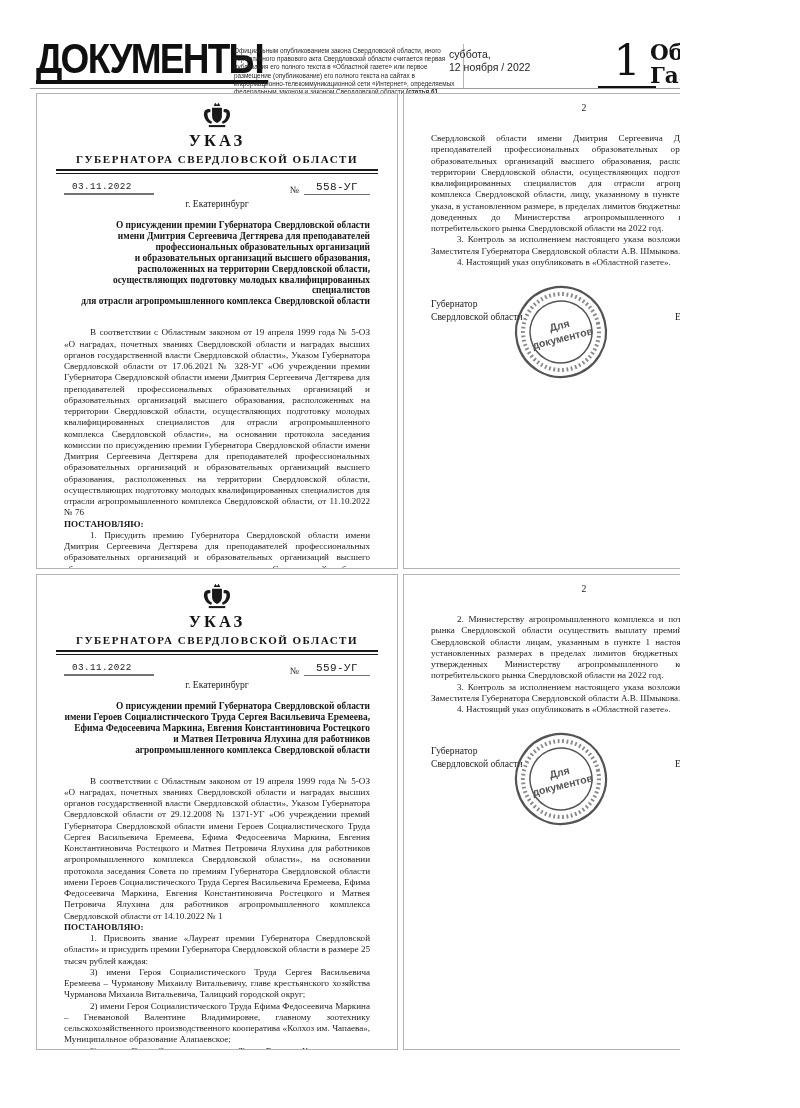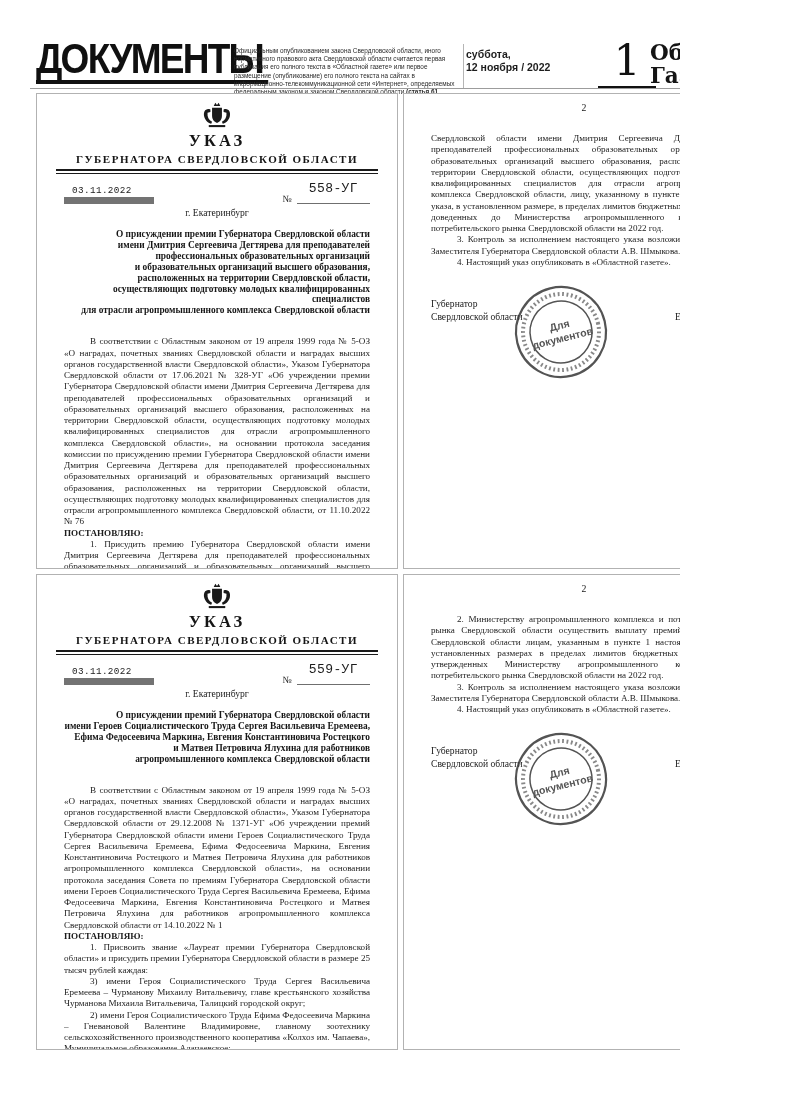--- a/index.html
+++ b/index.html
@@ -3,43 +3,43 @@
 <meta charset="utf-8">
 <style>
   html,body{margin:0;padding:0;background:#ffffff;}
   .page{position:relative;width:680px;height:1108px;background:#fff;font-family:"Liberation Serif",serif;color:#1b1b1b;overflow:hidden;}
 
   
   .masthead-title{position:absolute;left:36px;top:36px;font-family:"Liberation Sans",sans-serif;font-weight:700;font-size:43px;line-height:44px;letter-spacing:-2px;color:#101010;transform:scaleX(.86);transform-origin:left top;border-bottom:4px solid #101010;padding:0 6px 0 0;}
   .legal-note{position:absolute;left:234px;top:47px;width:224px;font-family:"Liberation Sans",sans-serif;font-size:6.4px;line-height:8.2px;color:#2a2a2a;}
   .legal-note .bold-part{font-weight:700;}
   .vert-div{position:absolute;left:463px;top:44px;width:1px;height:45px;background:#b5b5b5;}
-  .date-block{position:absolute;left:466px;top:48px;font-family:"Liberation Sans",sans-serif;font-size:10.5px;line-height:13px;font-weight:700;color:#1d1d1d;}
+  .date-block{position:absolute;left:449px;top:48px;font-family:"Liberation Sans",sans-serif;font-size:10.5px;line-height:13px;font-weight:400;color:#1d1d1d;}
   .page-num{position:absolute;left:596px;top:38px;width:62px;text-align:center;font-family:"DejaVu Serif",serif;font-size:42px;line-height:46px;color:#111;}
   .page-num-rule{position:absolute;left:598px;top:86px;width:58px;height:3px;background:#111;}
   .head-rule{position:absolute;left:30px;top:88px;width:740px;height:1px;background:#9c9c9c;}
   .logo{position:absolute;left:650px;top:42px;font-family:"DejaVu Serif",serif;font-weight:700;font-size:21.5px;line-height:22.5px;color:#141414;}
   .logo .site{font-family:"Liberation Sans",sans-serif;font-size:7px;font-weight:400;color:#8a8a8a;margin-left:5px;letter-spacing:.3px;}
 
   
   .doc-box{position:absolute;width:362px;height:476px;border:1px solid #b2b2b2;background:#fff;overflow:hidden;box-sizing:border-box;}
   #box1{left:36px;top:93px;}
   #box2{left:403px;top:93px;}
   #box3{left:36px;top:574px;}
   #box4{left:403px;top:574px;}
   .inner{padding:6px 27px 0 27px;}
 
   .emblem{display:block;margin:2px auto 1px auto;}
   .ukaz{text-align:center;font-weight:700;font-size:16.5px;letter-spacing:3px;margin:1px 0 2px 0;color:#151515;}
   .authority{text-align:center;font-weight:700;font-size:11px;letter-spacing:1.5px;margin-bottom:4px;color:#151515;white-space:nowrap;}
   .double-rule{height:2px;border-top:2px solid #1a1a1a;border-bottom:1px solid #1a1a1a;margin:0 -8px;}
   .meta-row{display:flex;justify-content:space-between;align-items:flex-end;margin-top:7px;}
-  .meta-date{border-bottom:7px solid #737373;padding:0 22px 1px 8px;font-family:"Liberation Mono",monospace;font-size:9.3px;letter-spacing:.4px;}
+  .meta-date{border-bottom:2px solid #737373;padding:0 22px 1px 8px;font-family:"Liberation Mono",monospace;font-size:9.3px;letter-spacing:.4px;}
   .meta-num{display:flex;align-items:flex-end;gap:5px;font-size:9.5px;}
-  .meta-num .no-val{border-bottom:1px solid #6f6f6f;padding:0 12px 7px 12px;font-family:"Liberation Mono",monospace;font-size:13px;letter-spacing:.4px;}
+  .meta-num .no-val{border-bottom:1px solid #6f6f6f;padding:0 12px 1px 12px;font-family:"Liberation Mono",monospace;font-size:11px;letter-spacing:.4px;}
   .city{text-align:center;font-size:9.6px;margin-top:3px;}
   .doc-title{white-space:pre-line;text-align:right;font-weight:700;font-size:9.4px;line-height:10.9px;margin-top:11px;color:#161616;}
   .body-text{margin-top:20px;}
   .body-text p{margin:0;text-align:justify;font-size:9.1px;line-height:11.25px;text-indent:26px;color:#1c1c1c;}
   .resolve{font-weight:700;font-size:9.3px;line-height:11.25px;margin:0;}
   .no-indent{text-indent:0 !important;}
   .cont-page-num{text-align:center;font-size:9.8px;margin:2px 0 8px 0;}
 
   
   .sig{position:relative;margin-top:30px;font-size:9.6px;height:110px;}

